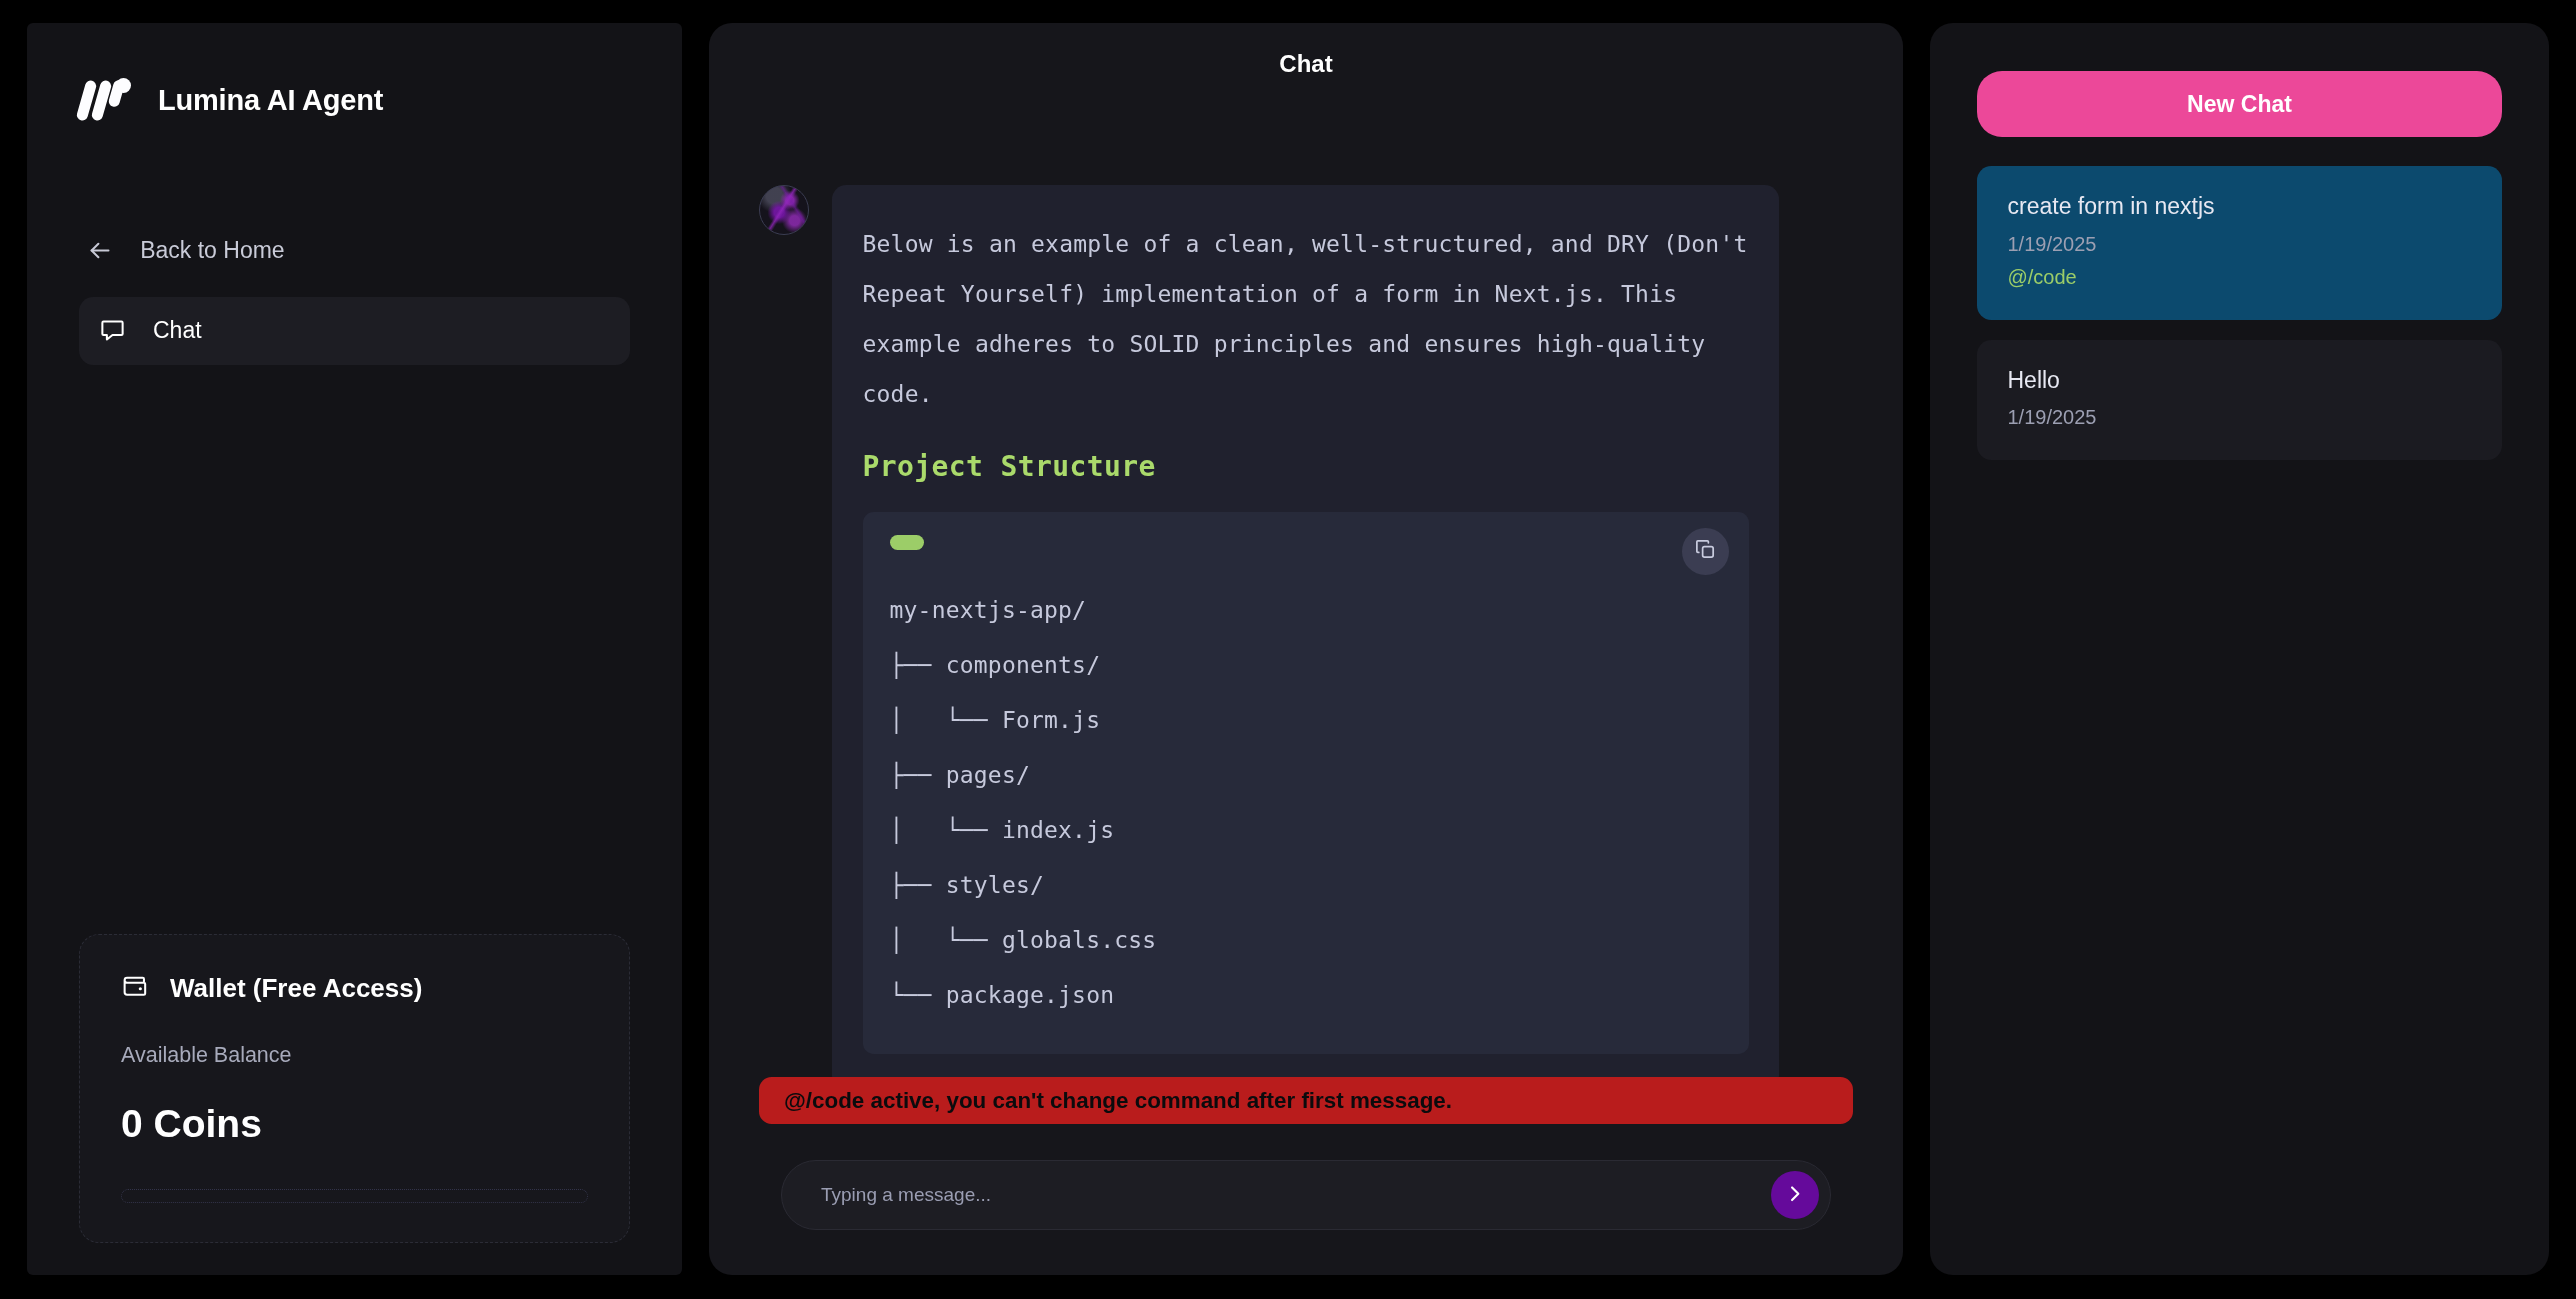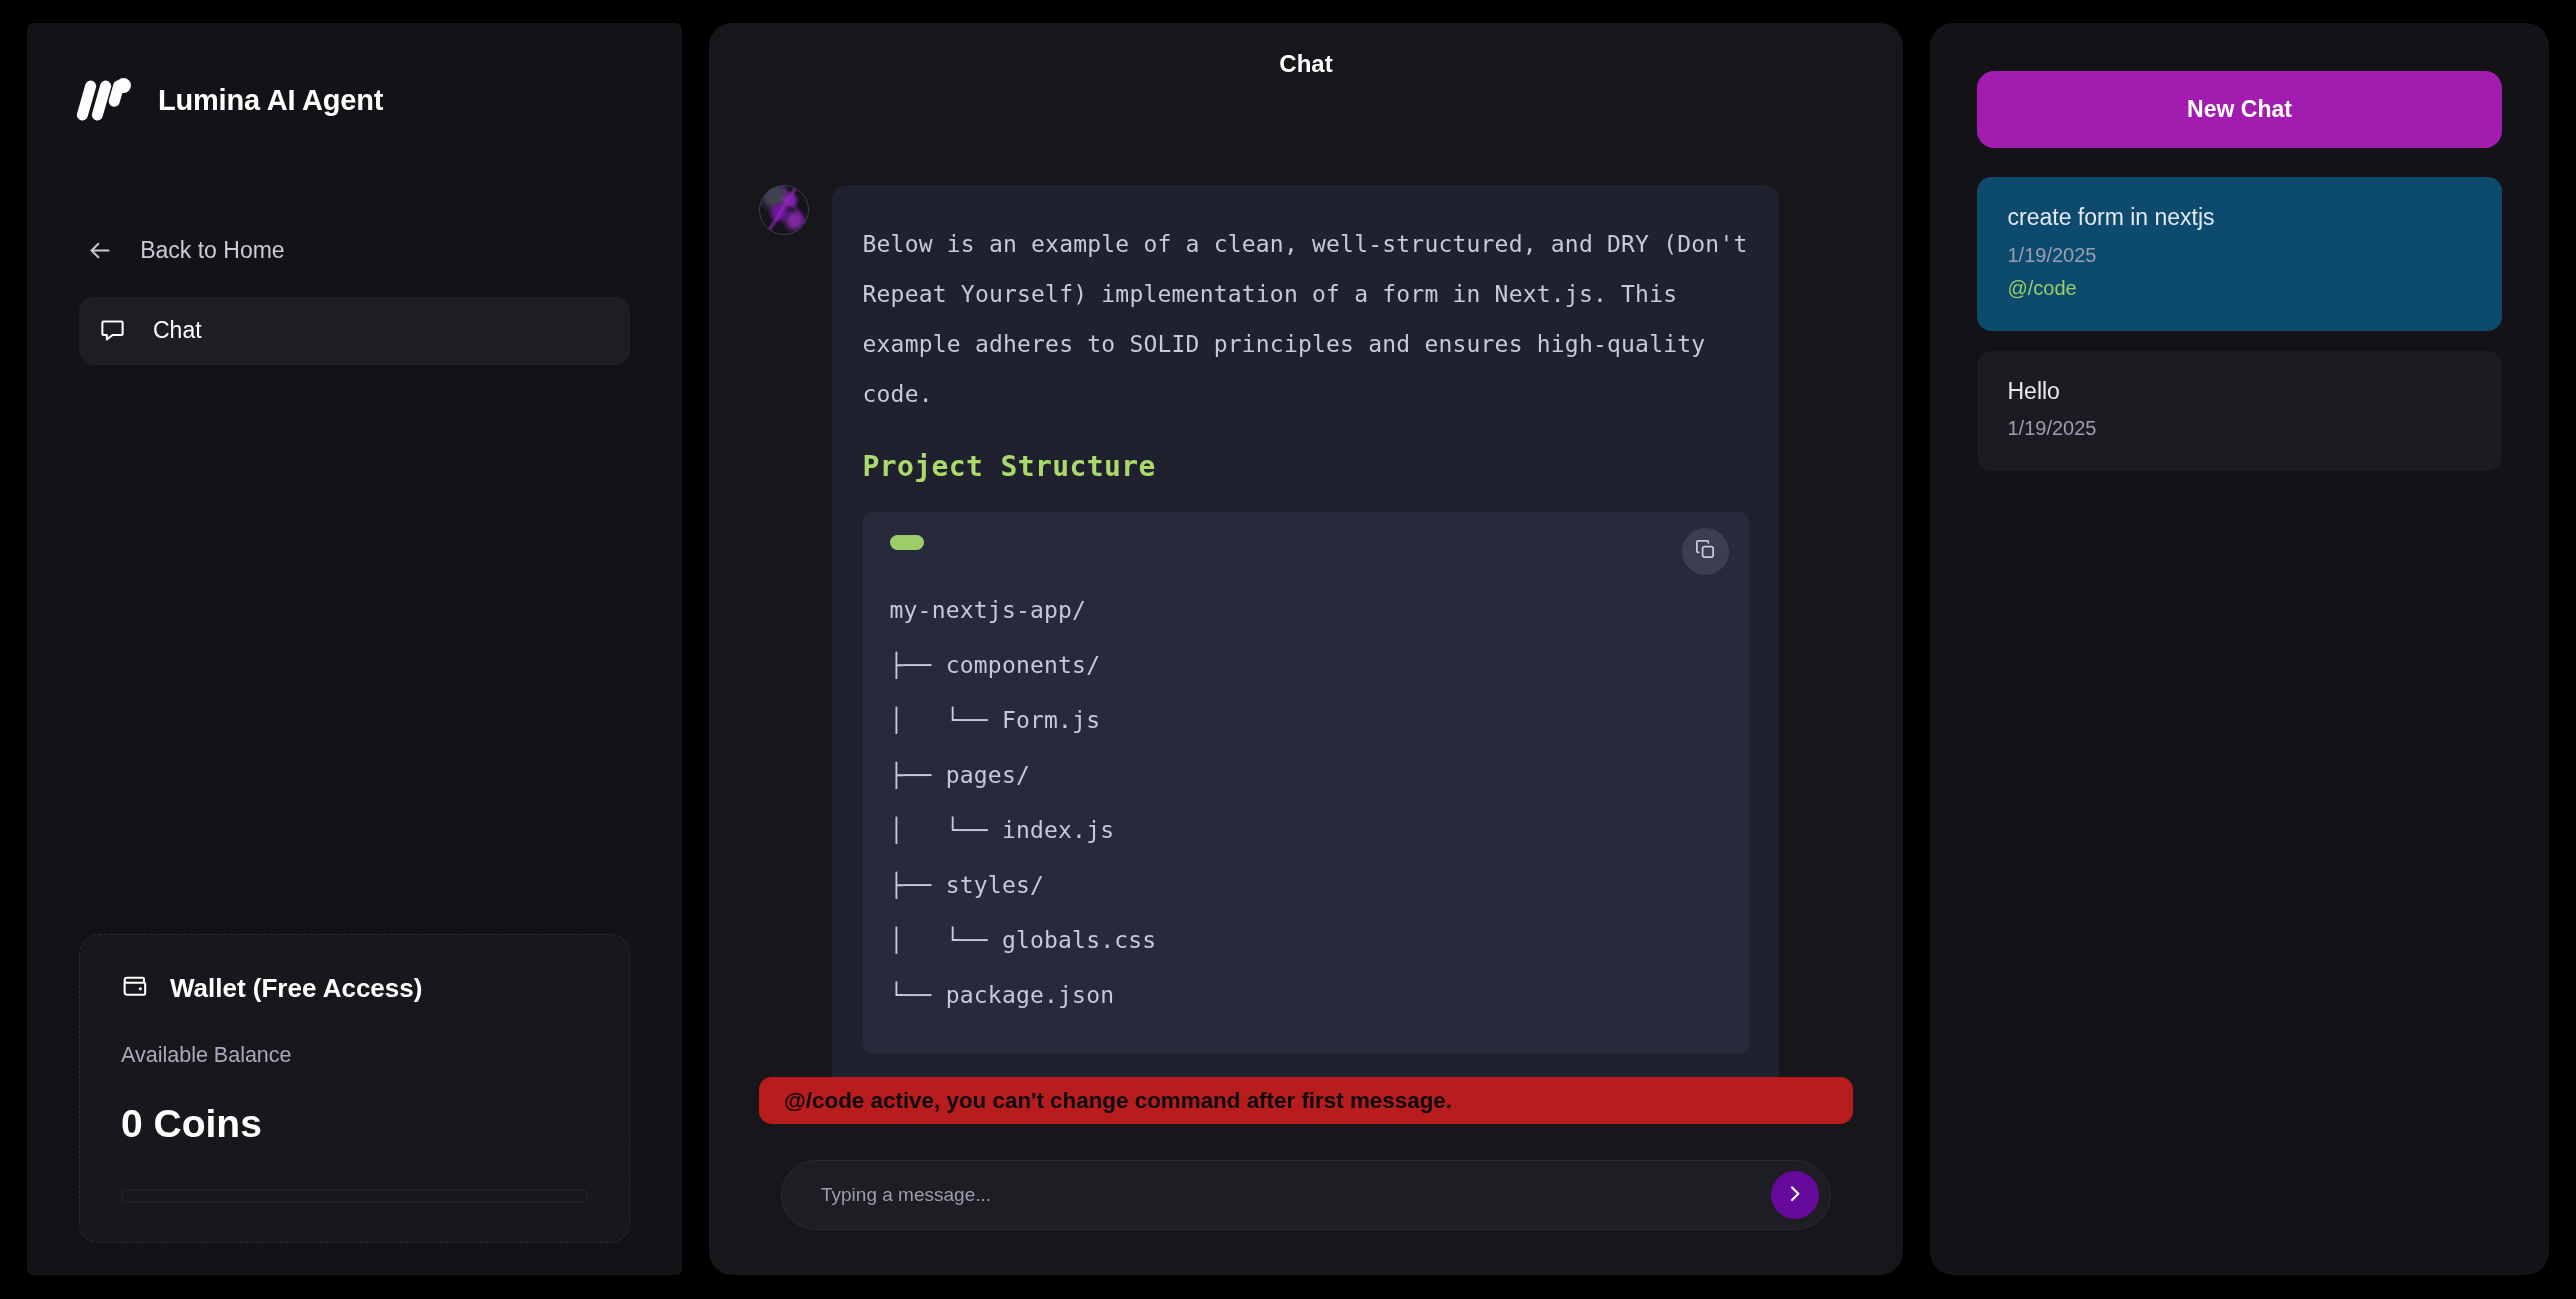--- a/index.html
+++ b/index.html
@@ -320,24 +320,24 @@
   }
   .history-title {
     font-size: 27px;
     font-weight: 700;
     color: #ffffff;
     margin-bottom: 39px;
   }
   .new-chat-btn {
     display: block;
     width: 100%;
-    height: 77px;
-    background: #a21caf;
+    height: 66px;
+    background: #ec4899;
     border: none;
-    border-radius: 17px;
+    border-radius: 25px;
     color: #ffffff;
     font-family: "Liberation Sans", sans-serif;
     font-size: 23px;
     font-weight: 700;
     cursor: pointer;
     margin-bottom: 29px;
   }
   .hist-item {
     border-radius: 14.4px;
     padding: 27px 30.5px 30.5px 30.5px;

